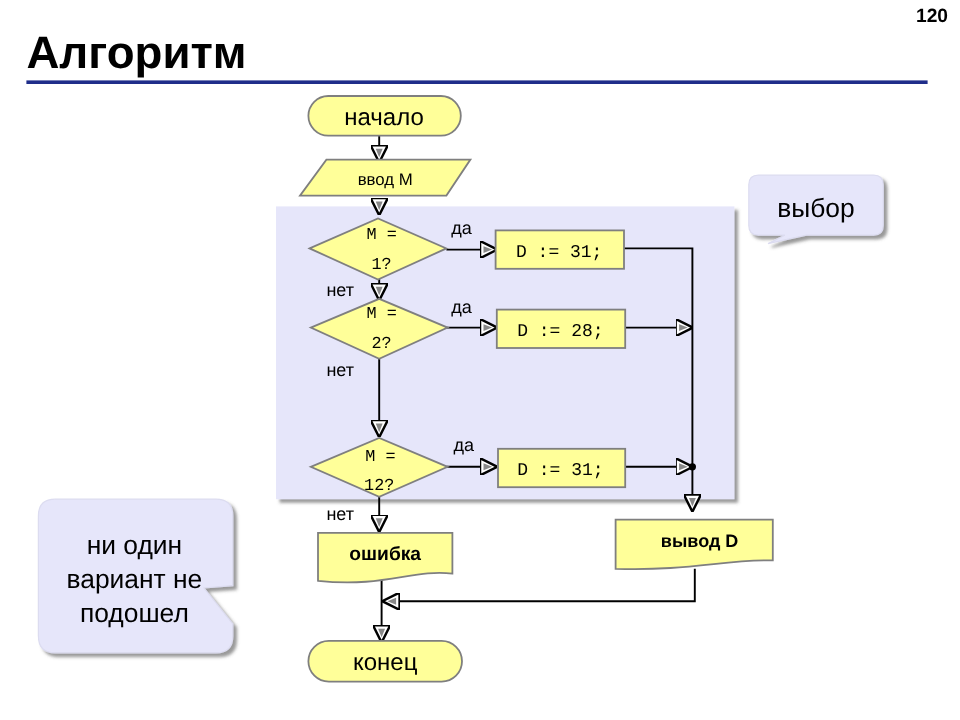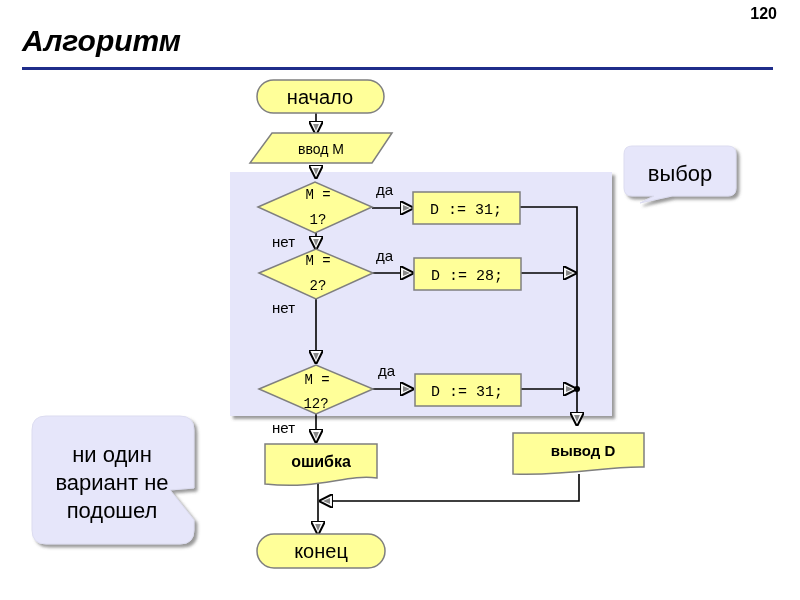--- a/index.html
+++ b/index.html
@@ -1,18 +1,18 @@
 <!DOCTYPE html>
 <html><head>
 <meta charset="utf-8">
 <style>
   html, body { margin:0; padding:0; background:#ffffff; }
   body { width:800px; height:600px; position:relative; overflow:hidden; font-family:"Liberation Sans", sans-serif; }
-  .slide-number { position:absolute; right:23px; top:5px; font-size:16px; font-weight:bold; color:#000; font-family:"Liberation Sans", sans-serif; }
-  .title { position:absolute; left:22px; top:24px; font-size:30px; font-weight:bold; color:#000; font-family:"Liberation Sans", sans-serif;font-style:italic; }
+  .slide-number { position:absolute; right:10px; top:5px; font-size:16px; font-weight:bold; color:#000; font-family:"Liberation Sans", sans-serif; }
+  .title { position:absolute; left:22px; top:24px; font-size:38px; font-weight:bold; color:#000; font-family:"Liberation Sans", sans-serif; }
   .rule { position:absolute; left:22px; top:67px; width:751px; height:3px; background:#1f2d8a; }
   svg { position:absolute; left:0; top:0; }
   .sans { font-family:"Liberation Sans", sans-serif; }
   .mono { font-family:"Liberation Mono", monospace; }
 </style>
 </head>
 <body>
 
 <div class="slide-number">120</div>
 <div class="title">Алгоритм</div>

